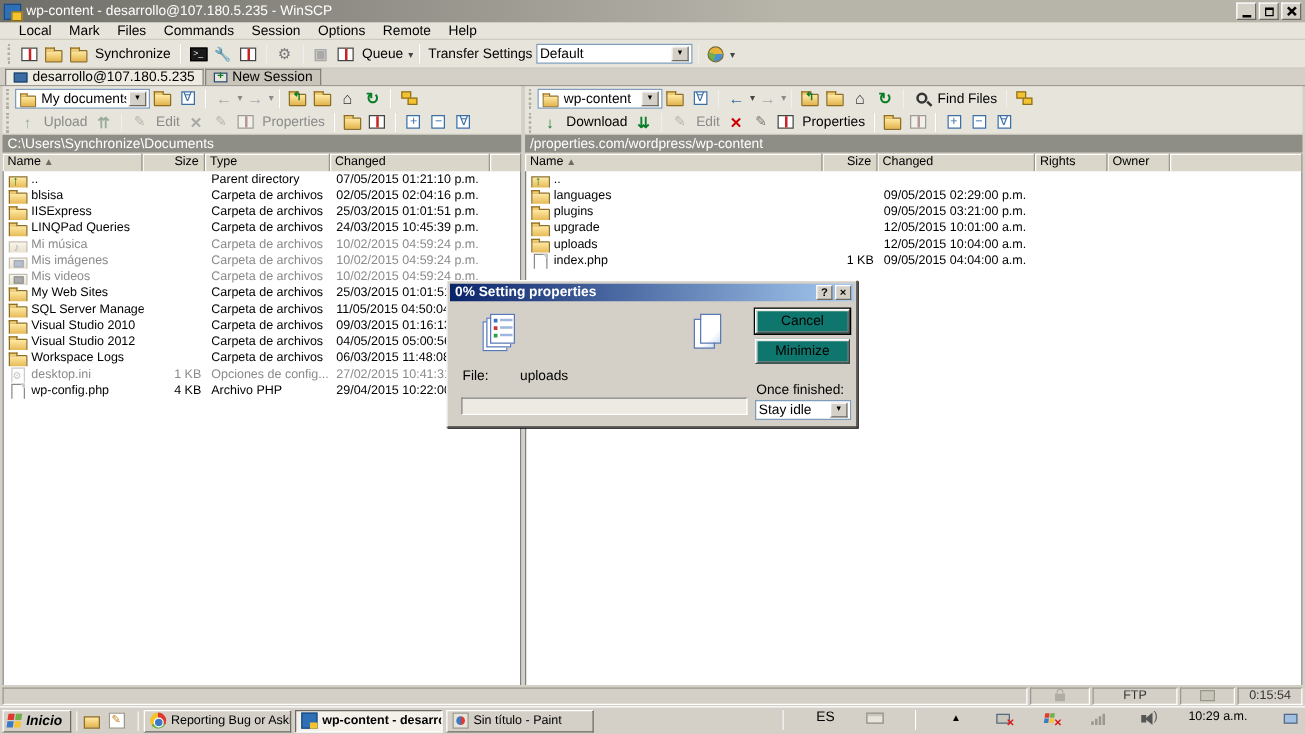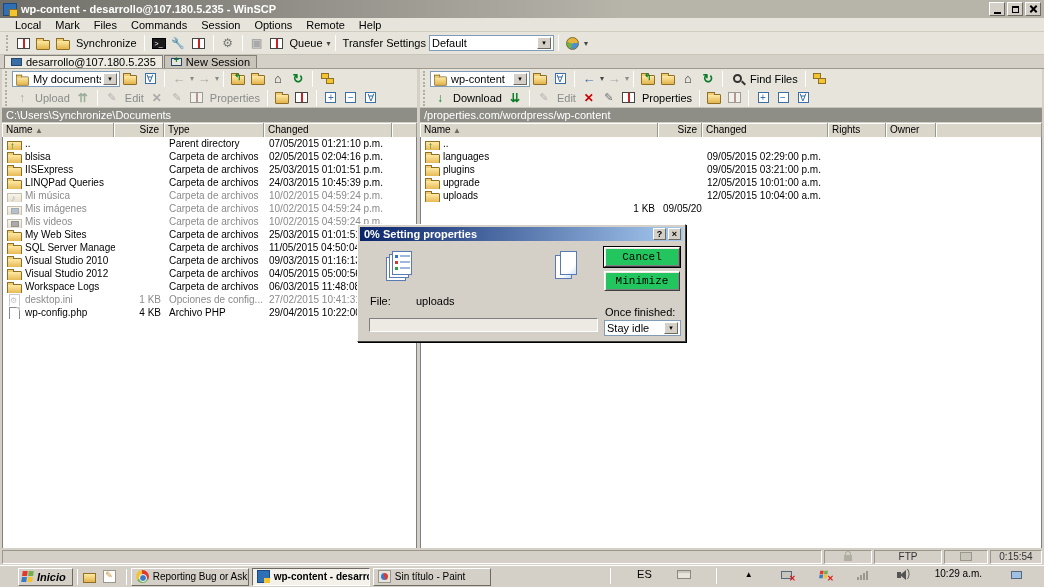--- a/index.html
+++ b/index.html
@@ -5,21 +5,21 @@
   * { margin:0; padding:0; box-sizing:border-box; }
   html,body { width:1044px; height:587px; overflow:hidden; }
   body { font-family:"Liberation Sans", sans-serif; font-size:11px; background:#d4d0c8; color:#000; position:relative; }
 
   
   .bo { border:1px solid; border-color:#fff #6d6a63 #6d6a63 #fff; }
 
   
   .titlebar { position:absolute; left:0; top:0; right:0; height:18px;
     background:linear-gradient(90deg,#6f6e68,#b7b4aa 60%,#b7b4aa); display:flex; align-items:center; padding:0 3px; }
-  .titlebar .ttext { color:#fff; font-weight:bold; flex:1; margin-left:4px; white-space:nowrap; overflow:hidden; }
+  .titlebar .ttext { color:#fff; font-weight:normal; flex:1; margin-left:4px; white-space:nowrap; overflow:hidden; }
   .appicon { width:14px; height:13px; background:#2f6fb5; border:1px solid #1c4a7e; position:relative; }
   .appicon::after { content:""; position:absolute; right:-2px; bottom:-2px; width:7px; height:6px; background:#f4c430; border:1px solid #8a6d1a; }
   .winbtn { width:16px; height:14px; background:#d4d0c8; margin-left:2px; display:flex; align-items:center; justify-content:center; }
   .glyph-min { width:7px; height:2px; background:#000; margin-top:7px; }
   .glyph-rest { width:7px; height:7px; border:1px solid #000; border-top-width:2px; }
   .glyph-close { position:relative; width:8px; height:8px; }
   .glyph-close::before,.glyph-close::after { content:""; position:absolute; left:0; top:3px; width:9px; height:2px; background:#000; }
   .glyph-close::before { transform:rotate(45deg); } .glyph-close::after { transform:rotate(-45deg); }
 
   
@@ -124,26 +124,26 @@
   .pages-ico { position:absolute; left:28px; top:26px; width:26px; height:30px; }
   .pages-ico .pg { position:absolute; width:20px; height:24px; background:#fff; border:1px solid #5a7ab5; }
   .pages-ico .pg.p1 { left:6px; top:0; } .pages-ico .pg.p2 { left:3px; top:3px; } .pages-ico .pg.p3 { left:0; top:6px; }
   .pages-ico .b { position:absolute; width:3px; height:3px; z-index:2; }
   .pages-ico .l { position:absolute; height:2px; width:10px; background:#9fb6de; z-index:2; }
   .doc-ico { position:absolute; left:197px; top:26px; width:24px; height:30px; }
   .doc-ico .d { position:absolute; width:17px; height:24px; background:linear-gradient(135deg,#fff 70%,#cfe0f5); border:1px solid #5a7ab5; }
   .doc-ico .d.d1 { left:5px; top:0; } .doc-ico .d.d2 { left:0; top:4px; }
   .dlg-label { position:absolute; font-size:11px; }
   .progress { position:absolute; left:11px; top:93px; width:229px; height:14px; background:#eceae3; border:1px solid; border-color:#808080 #fff #fff #808080; }
-  .btn { position:absolute; width:76px; height:20px; background:#22c55e; border:1px solid; border-color:#fff #404040 #404040 #fff; box-shadow:inset 1px 1px 0 #eceae3, inset -1px -1px 0 #808080; text-align:center; line-height:18px;font-family:Liberation Mono, monospace; }
+  .btn { position:absolute; width:76px; height:20px; background:#0f766e; border:1px solid; border-color:#fff #404040 #404040 #fff; box-shadow:inset 1px 1px 0 #eceae3, inset -1px -1px 0 #808080; text-align:center; line-height:18px; }
   .btn.default { outline:1px solid #000; }
   .dcombo { position:absolute; left:246px; top:95px; width:77px; height:16px; }
 
   
-  .taskbar { position:absolute; left:0; bottom:0; right:0; height:22px; background:#d4d0c8; border-top:1px solid #fff; display:flex; align-items:center; padding:0 18px; z-index:100; }
+  .taskbar { position:absolute; left:0; bottom:0; right:0; height:22px; background:#d4d0c8; border-top:1px solid #fff; display:flex; align-items:center; padding:0 2px; z-index:100; }
   .startbtn { height:18px; display:flex; align-items:center; padding:0 6px 0 3px; font-weight:bold; font-style:italic; }
   .winflag { width:12px; height:11px; display:grid; grid-template-columns:5px 5px; grid-template-rows:5px 5px; gap:1px; transform:skewX(-8deg); margin-right:3px; }
   .winflag i:nth-child(1){background:#e03a2f;} .winflag i:nth-child(2){background:#6fb04a;}
   .winflag i:nth-child(3){background:#3a79c4;} .winflag i:nth-child(4){background:#f4c430;}
   .taskbtn { height:18px; width:118px; display:flex; align-items:center; padding:0 4px; margin-right:3px; white-space:nowrap; overflow:hidden; font-size:10px; }
   .taskbtn.active { background:#f3f1ea; font-weight:bold; border-color:#6d6a63 #fff #fff #6d6a63; }
   .tico { width:13px; height:13px; flex:none; margin-right:4px; }
   .tico.chrome { border-radius:50%; background:conic-gradient(#e03a2f 0 33%, #6fb04a 0 66%, #f4c430 0); position:relative; }
   .tico.chrome::after { content:""; position:absolute; left:3.5px; top:3.5px; width:6px; height:6px; border-radius:50%; background:#3a79c4; border:1px solid #fff; }
   .tico.winscp { background:#2f6fb5; border:1px solid #1c4a7e; position:relative; }
@@ -638,20 +638,24 @@
           <span class="fic fi-folder"></span>
           <span>uploads</span>
         </div>
         <div class="fcell num"></div>
         <div class="fcell">12/05/2015 10:04:00 a.m.</div>
         <div class="fcell"></div>
         <div class="fcell"></div>
         <div class="fcell"></div>
       </div>
       <div class="frow rgrid">
+        <div class="fcell">
+          <span class="fic fi-file"></span>
+          <span>index.php</span>
+        </div>
         <div class="fcell num">1 KB</div>
         <div class="fcell">09/05/2015 04:04:00 a.m.</div>
         <div class="fcell"></div>
         <div class="fcell"></div>
         <div class="fcell"></div>
       </div>
     </div>
   <div class="pstatus">
     <div class="cell">0 B of 28 B in 0 of 6</div>
   </div>

